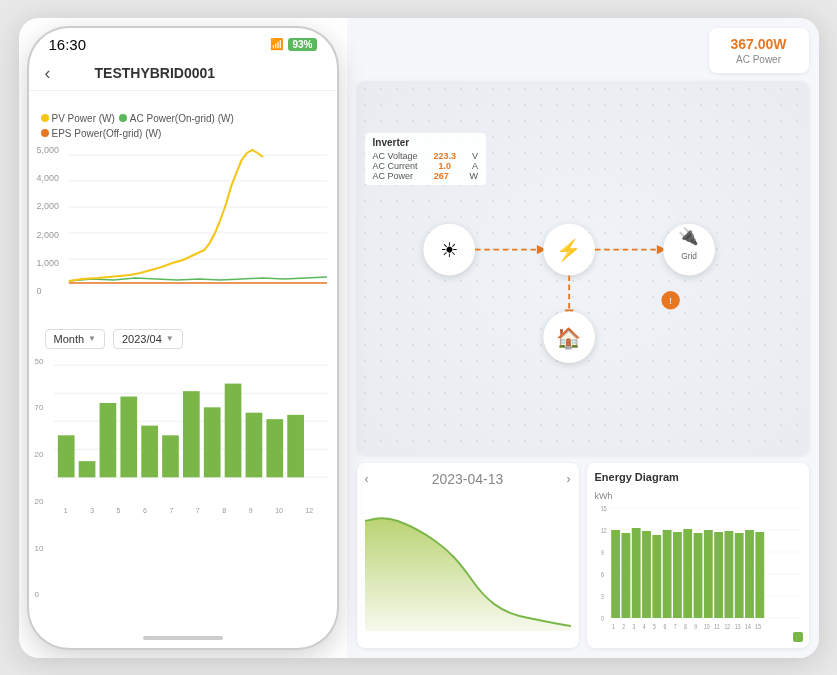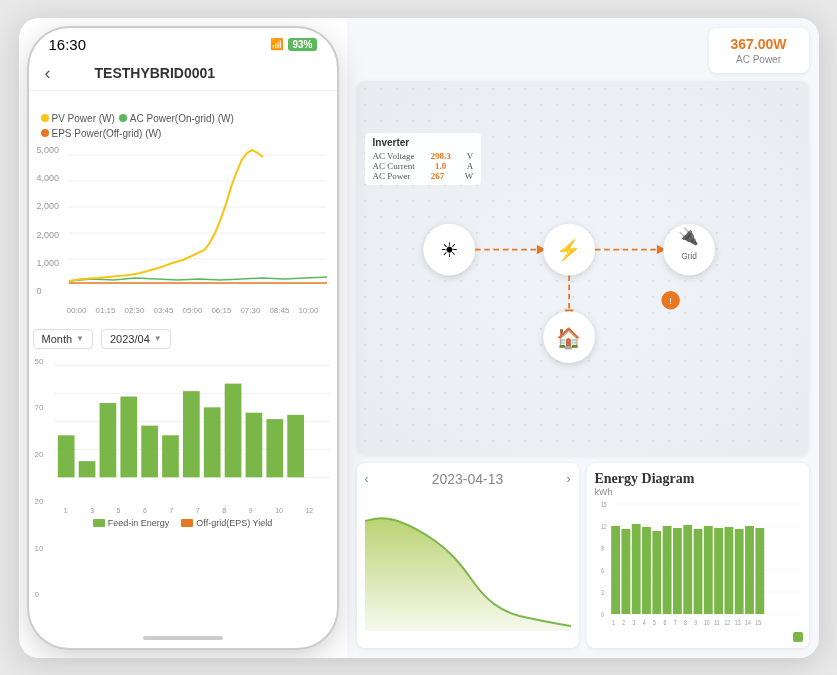--- a/index.html
+++ b/index.html
@@ -117,21 +117,21 @@
 
     .phone-x-labels {
       display: flex;
       justify-content: space-between;
       padding: 2px 8px 0 28px;
       font-size: 8px;
       color: #999;
     }
 
     .phone-controls {
-      padding: 8px 4px;
+      padding: 8px 16px;
       display: flex;
       gap: 8px;
       align-items: center;
     }
     .dropdown-btn {
       border: 1px solid #ddd;
       border-radius: 4px;
       padding: 3px 8px;
       font-size: 11px;
       color: #333;
@@ -263,21 +263,21 @@
       top: 8px;
       left: 8px;
       font-size: 9px;
       color: #555;
       background: rgba(255,255,255,0.9);
       border-radius: 4px;
       padding: 4px 8px;
       margin-top: 44px;
     }
     .inverter-info .info-title { font-weight: 700; font-size: 10px; margin-bottom: 3px; color: #333; }
-    .inverter-row { display: flex; justify-content: space-between; gap: 16px; font-family: Liberation Serif, serif; }
+    .inverter-row { display: flex; justify-content: space-between; gap: 16px; }
     .inv-val { color: #e87722; font-weight: 600; }
 
     
     .bottom-row {
       display: flex;
       gap: 8px;
       height: 185px;
     }
 
     .chart-panel {
@@ -295,25 +295,24 @@
       justify-content: space-between;
       align-items: center;
       font-size: 10px;
       color: #555;
       margin-bottom: 4px;
     }
     .panel-nav-btn { font-size: 12px; color: #888; cursor: pointer; }
     .panel-date { font-size: 14px; color: #888; }
 
     .energy-diagram-title {
-      font-size: 14px;
+      font-size: 11px;
       font-weight: 600;
       color: #333;
-      margin-bottom: 0;
-      font-family: Liberation Serif, serif;
+      margin-bottom: 8px;
     }
 
     .mini-chart-svg { width: 100%; }
   </style>
 </head>
 <body>
 
 <div class="outer-wrapper">
 
   <div class="phone">
@@ -363,31 +362,20 @@
         <line x1="28" y1="88" x2="270" y2="88" stroke="#e0e0e0" stroke-width="0.5"></line>
         <line x1="28" y1="114" x2="270" y2="114" stroke="#e0e0e0" stroke-width="0.5"></line>
         <line x1="28" y1="138" x2="270" y2="138" stroke="#e0e0e0" stroke-width="0.5"></line>
 
         <polyline points="28,136 50,134 70,135 90,133 110,134 130,135 150,134 170,135 190,134 210,133 230,134 250,133 270,132" fill="none" stroke="#5cb85c" stroke-width="1.5"></polyline>
 
         <polyline points="28,138 270,138" fill="none" stroke="#e87722" stroke-width="1.5"></polyline>
 
         <polyline points="28,136 40,134 55,133 65,132 75,131 85,130 95,128 105,125 115,122 125,118 135,115 145,110 155,105 160,98 165,88 170,75 175,60 180,42 185,28 190,15 195,8 200,5 205,8 210,12" fill="none" stroke="#f5c518" stroke-width="2"></polyline>
       </svg>
-      <div class="phone-x-labels">
-        <span>00:00</span>
-        <span>01:15</span>
-        <span>02:30</span>
-        <span>03:45</span>
-        <span>05:00</span>
-        <span>06:15</span>
-        <span>07:30</span>
-        <span>08:45</span>
-        <span>10:00</span>
-      </div>
     </div>
 
     <div class="phone-controls">
       <button class="dropdown-btn">
         <span>Month</span>
         <span class="arrow">▼</span>
       </button>
       <button class="dropdown-btn">
         <span>2023/04</span>
         <span class="arrow">▼</span>
@@ -442,30 +430,20 @@
         <span>6</span>
         <span>7</span>
         <span>7</span>
         <span>8</span>
         <span>9</span>
         <span>10</span>
         <span>12</span>
       </div>
 
       
-      <div class="bar-legend">
-        <div class="bar-legend-item">
-          <div class="bar-legend-rect" style="background:#7ab648;"></div>
-          <span>Feed-in Energy</span>
-        </div>
-        <div class="bar-legend-item">
-          <div class="bar-legend-rect" style="background:#e87722;"></div>
-          <span>Off-grid(EPS) Yield</span>
-        </div>
-      </div>
     </div>
 
     <div class="phone-home-indicator">
       <div class="home-bar"></div>
     </div>
   </div>
 
   <div class="dashboard">
 
     <div class="stats-row">
@@ -476,21 +454,21 @@
     </div>
 
     <div class="energy-flow-panel">
       <div class="energy-flow-bg"></div>
       <div class="dot-grid"></div>
 
       <div class="inverter-info">
         <div class="info-title">Inverter</div>
         <div class="inverter-row">
           <span>AC Voltage</span>
-          <span class="inv-val">298.3</span>
+          <span class="inv-val">223.3</span>
           <span>V</span>
         </div>
         <div class="inverter-row">
           <span>AC Current</span>
           <span class="inv-val">1.0</span>
           <span>A</span>
         </div>
         <div class="inverter-row">
           <span>AC Power</span>
           <span class="inv-val">267</span>

